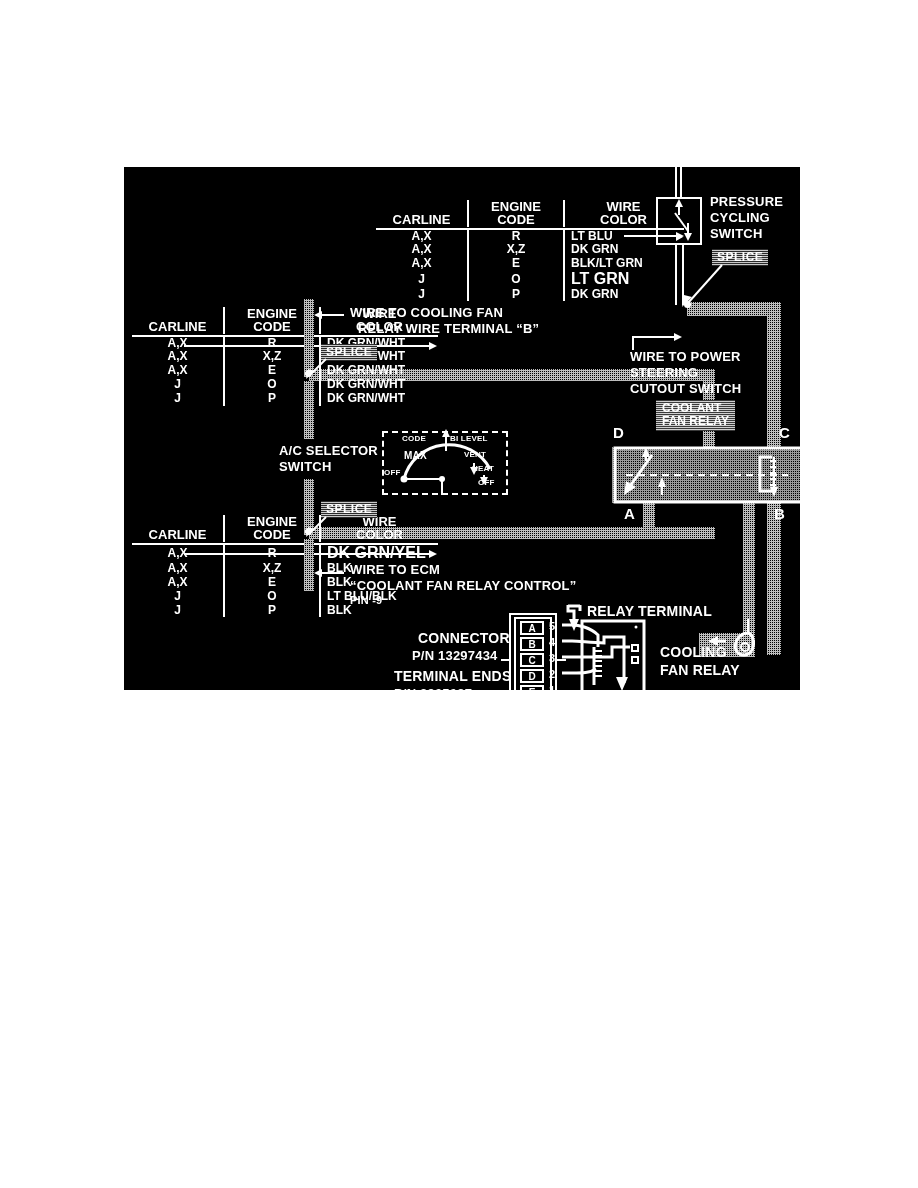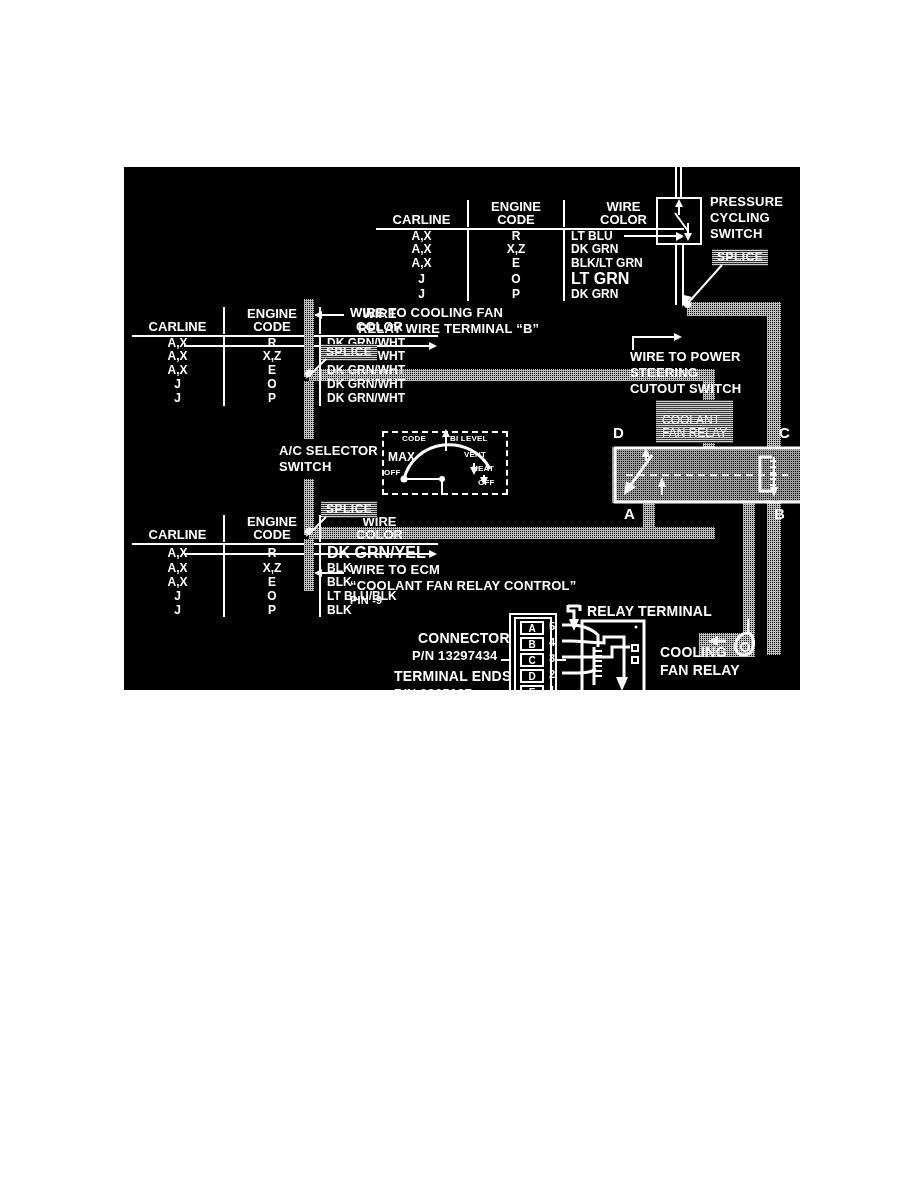--- a/index.html
+++ b/index.html
@@ -95,22 +95,22 @@
     padding:1px 5px 2px 5px;
     letter-spacing:.5px;
   }
   .relay-lbl {
     position:absolute;
     background-color:#8e8e8e;
     background-image:
       repeating-linear-gradient(0deg,#cfcfcf 0 1px, #3a3a3a 1px 2px),
       repeating-linear-gradient(90deg,#cfcfcf 0 1px, transparent 1px 2px);
     background-size:2px 2px;
-    color:#fff; font-weight:normal;
-    padding:14px 6px 3px 6px; line-height:1.1;
+    color:#fff; font-weight:bold;
+    padding:2px 6px 3px 6px; line-height:1.1;
   }
   .node {            
     position:absolute; width:7px; height:7px;
     background:#fff; border-radius:50%;
   }
   .arrow-r:after{
     content:''; position:absolute; right:-8px; top:-3px;
     border-left:8px solid #fff;
     border-top:4px solid transparent; border-bottom:4px solid transparent;
   }
@@ -375,21 +375,21 @@
       <line x1="64" y1="22" x2="64" y2="4" stroke="#fff" stroke-width="2"></line>
       <polygon points="64,0 60,8 68,8" fill="#fff"></polygon>
 
       <line x1="92" y1="34" x2="92" y2="42" stroke="#fff" stroke-width="2"></line>
       <polygon points="92,46 88,38 96,38" fill="#fff"></polygon>
       <line x1="102" y1="46" x2="102" y2="52" stroke="#fff" stroke-width="2"></line>
       <polygon points="102,56 98,48 106,48" fill="#fff"></polygon>
     </svg>
 
     <div class="t" style="left:278px; top:268px; font-size:8px;">CODE</div>
-    <div class="t" style="left:264px; top:284px; font-size:12px;">MAX</div>
+    <div class="t" style="left:280px; top:284px; font-size:10px;">MAX</div>
     <div class="t" style="left:260px; top:302px; font-size:8px;">OFF</div>
     <div class="t" style="left:326px; top:268px; font-size:8px;">BI LEVEL</div>
     <div class="t" style="left:340px; top:284px; font-size:8px;">VENT</div>
     <div class="t" style="left:348px; top:298px; font-size:8px;">HEAT</div>
     <div class="t" style="left:354px; top:312px; font-size:8px;">OFF</div>
 
     <div class="wire wire-h arrow-r" style="left:508px; top:169px; width:42px;"></div>
     <div class="wire wire-v" style="left:508px; top:169px; height:14px;"></div>
     <div class="t" style="left:506px; top:183px; font-size:13px;">WIRE TO POWER</div>
     <div class="t" style="left:506px; top:199px; font-size:13px;">STEERING</div>

